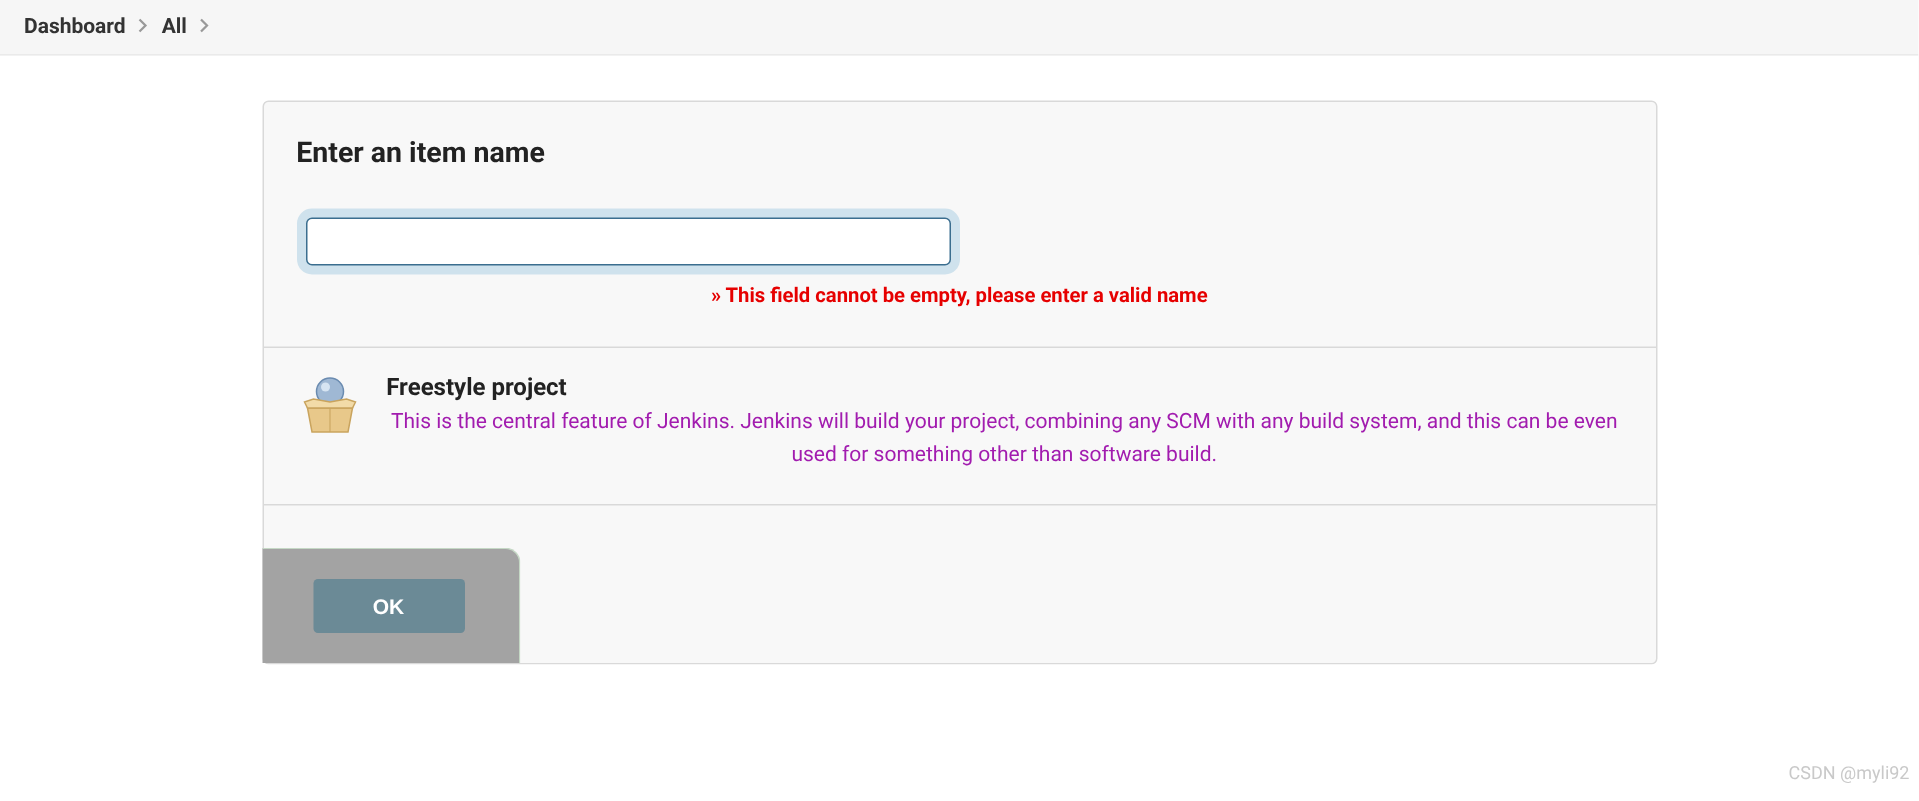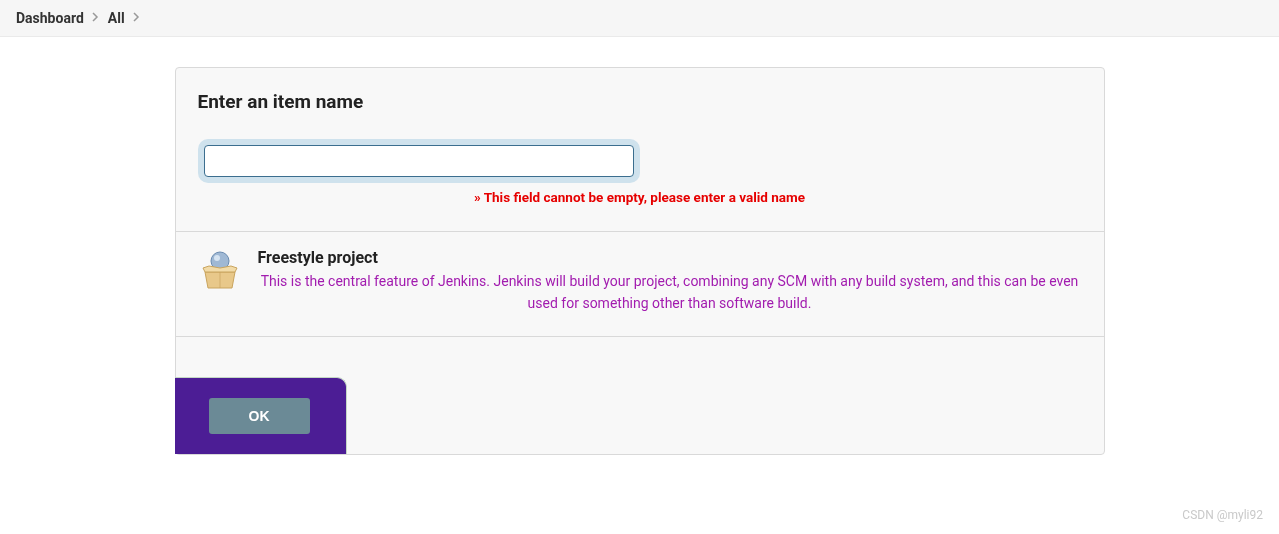--- a/index.html
+++ b/index.html
@@ -99,23 +99,23 @@
       color: #222;
       margin-bottom: 4px;
     }
     .project-desc {
       font-size: 14px;
       color: #a21caf;
       line-height: 1.55;
       text-align: center;
     }
     .footer-panel {
-      margin-top: 40px;
+      margin-top: 28px;
       width: 172px;
-      background: #4c1d95;
+      background: #a3a3a3;
       border: 1px solid #c5d8c5;
       border-left: none;
       border-bottom: none;
       border-top-right-radius: 10px;
       padding: 20px 0 20px 34px;
       position: relative;
       margin-left: -1px;
     }
     .ok-button {
       background: #6b8a96;
@@ -123,21 +123,21 @@
       border: none;
       border-radius: 3px;
       padding: 10px 40px;
       font-size: 14px;
       font-weight: 700;
       cursor: pointer;
     }
     .watermark {
       position: fixed;
       bottom: 12px;
-      right: 16px;
+      right: 6px;
       color: #c9c9c9;
       font-size: 12px;
     }
   </style>
 </head>
 <body>
 
 <div class="breadcrumb-bar">
   <a class="breadcrumb-link">Dashboard</a>
   <span class="breadcrumb-sep">

